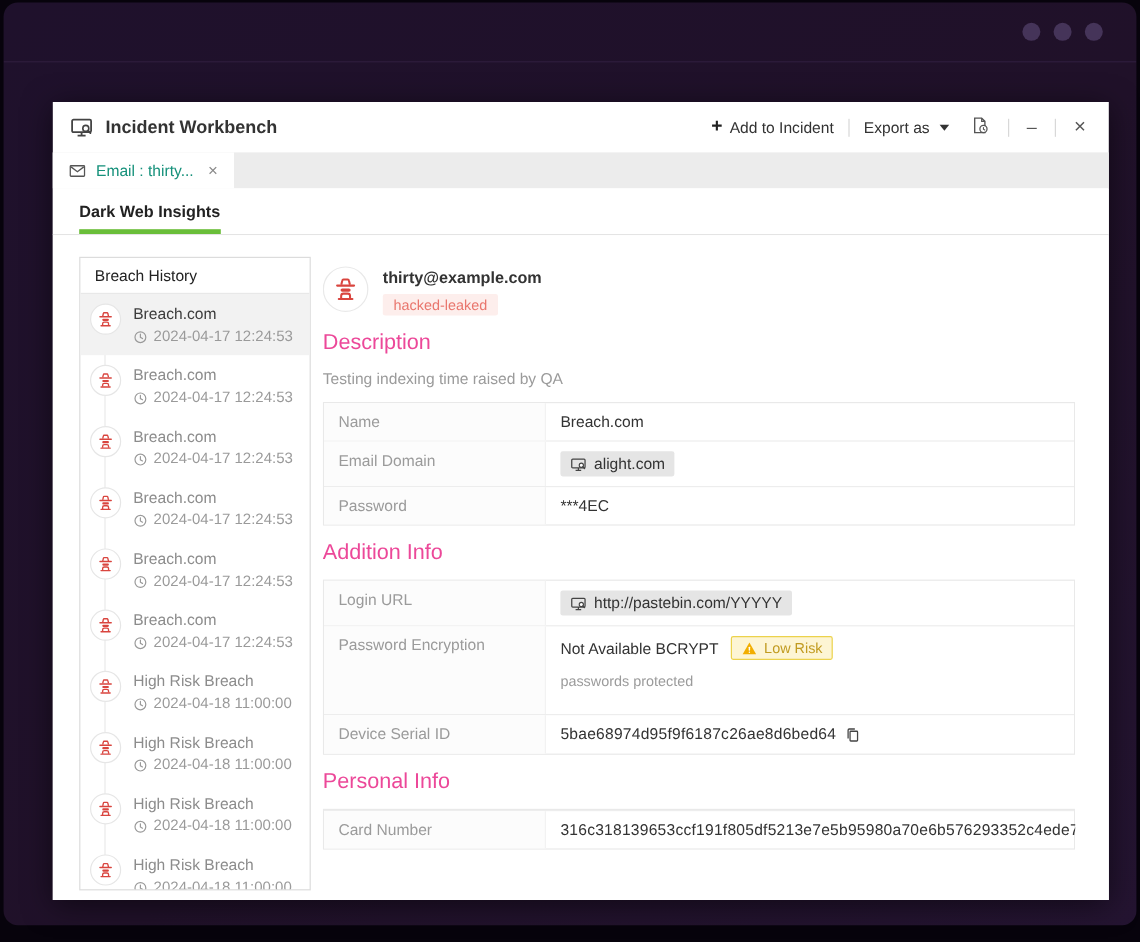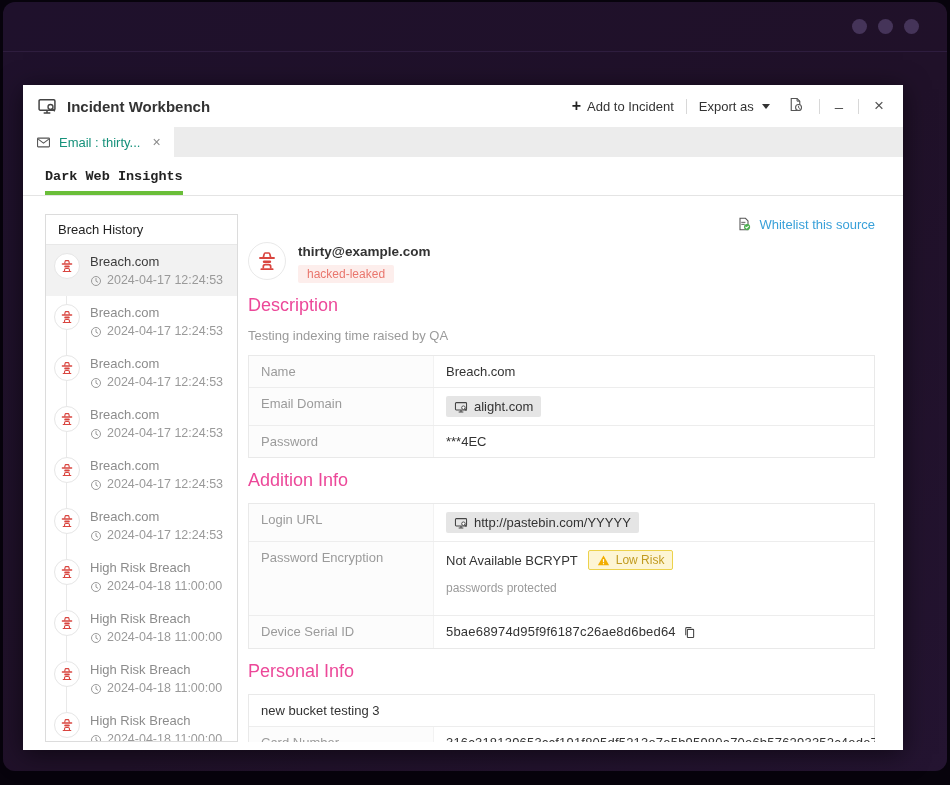--- a/index.html
+++ b/index.html
@@ -8,21 +8,21 @@
 
   
   .frame { position:absolute; left:3px; top:2px; right:3px; bottom:14px;
            border-radius:12px; overflow:hidden;
            background:linear-gradient(140deg,#1f112c 0%,#201129 55%,#241431 100%); }
   .titlebar { height:50px; border-bottom:1px solid #2e1d3e; display:flex; align-items:center;
               justify-content:flex-end; padding-right:28px; gap:11px; }
   .win-dot { width:15px; height:15px; border-radius:50%; background:#453459; }
 
   
-  .modal { position:absolute; left:23px; top:85px; width:880px; height:665px;
+  .modal { position:absolute; left:44px; top:85px; width:880px; height:665px;
            background:#fff; box-shadow:0 4px 24px rgba(0,0,0,.55); display:flex; flex-direction:column; }
 
   
   .m-header { height:42px; flex:0 0 42px; display:flex; align-items:center; padding:0 14px 0 14px; }
   .m-title { font-size:15px; font-weight:bold; color:#333; margin-left:10px; }
   .hdr-actions { margin-left:auto; display:flex; align-items:center; gap:10px; }
   .hdr-btn { display:flex; align-items:center; gap:6px; background:none; border:none;
              font-family:inherit; font-size:13px; color:#333; cursor:pointer; padding:4px 2px; }
   .plus-glyph { font-size:16px; font-weight:bold; color:#222; line-height:1; }
   .caret-down { width:0; height:0; border-left:4px solid transparent; border-right:4px solid transparent;
@@ -31,21 +31,21 @@
   .glyph-btn { font-size:15px; color:#555; background:none; border:none; cursor:pointer; padding:2px 5px; }
 
   
   .tabstrip { height:30px; flex:0 0 30px; background:#ececec; display:flex; align-items:flex-end; }
   .doc-tab { height:30px; background:#fff; display:flex; align-items:center; gap:8px; padding:0 13px; min-width:150px; cursor:pointer; }
   .doc-tab-label { font-size:13px; color:#16917b; }
   .doc-tab-close { font-size:14px; color:#8a8a8a; cursor:pointer; margin-left:4px; }
 
   
   .section-bar { height:39px; flex:0 0 39px; background:#fff; border-bottom:1px solid #e4e4e4;
-                 display:flex; align-items:center; padding-left:22px;font-family:Liberation Mono, monospace; }
+                 display:flex; align-items:center; padding-left:22px; }
   .section-tab { position:relative; height:100%; display:flex; align-items:center; cursor:pointer; }
   .section-tab-label { font-size:13.5px; font-weight:bold; color:#222; }
   .section-tab .underline { position:absolute; left:0; right:0; bottom:0; height:4px; background:#6abe39; }
 
   
   .content { flex:1; display:flex; padding:18px 28px 8px 22px; overflow:hidden; background:#fff; }
 
   
   .panel { flex:0 0 193px; width:193px; height:528px; border:1px solid #dcdcdc; background:#fff;
            display:flex; flex-direction:column; overflow:hidden; }
@@ -384,26 +384,20 @@
               <span>2024-04-18 11:00:00</span>
             </div>
           </div>
         </div>
 
       </div>
     </div>
 
     <div class="rightcol">
 
-      <div class="whitelist-row">
-        <svg>
-            <use href="#i-doc-check"></use>
-          </svg>
-        <a class="whitelist-link">Whitelist this source</a>
-      </div>
 
       <div class="subject-row">
         <span class="avatar">
             <svg>
               <use href="#i-spy"></use>
             </svg>
           </span>
         <div class="subject-meta">
           <div class="subject-email">thirty@example.com</div>
           <span class="risk-badge">hacked-leaked</span>
@@ -473,21 +467,20 @@
                 </svg>
               </button>
           </div>
         </div>
       </div>
 
       <div class="sec-heading">Personal Info</div>
 
       <div class="kv-table">
         <div class="kv-row">
-          <div class="kv-value">new bucket testing 3</div>
         </div>
         <div class="kv-row">
           <div class="kv-label">Card Number</div>
           <div class="kv-value mono-val">316c318139653ccf191f805df5213e7e5b95980a70e6b576293352c4ede73db6</div>
         </div>
       </div>
 
     </div>
   </div>
 </div>

